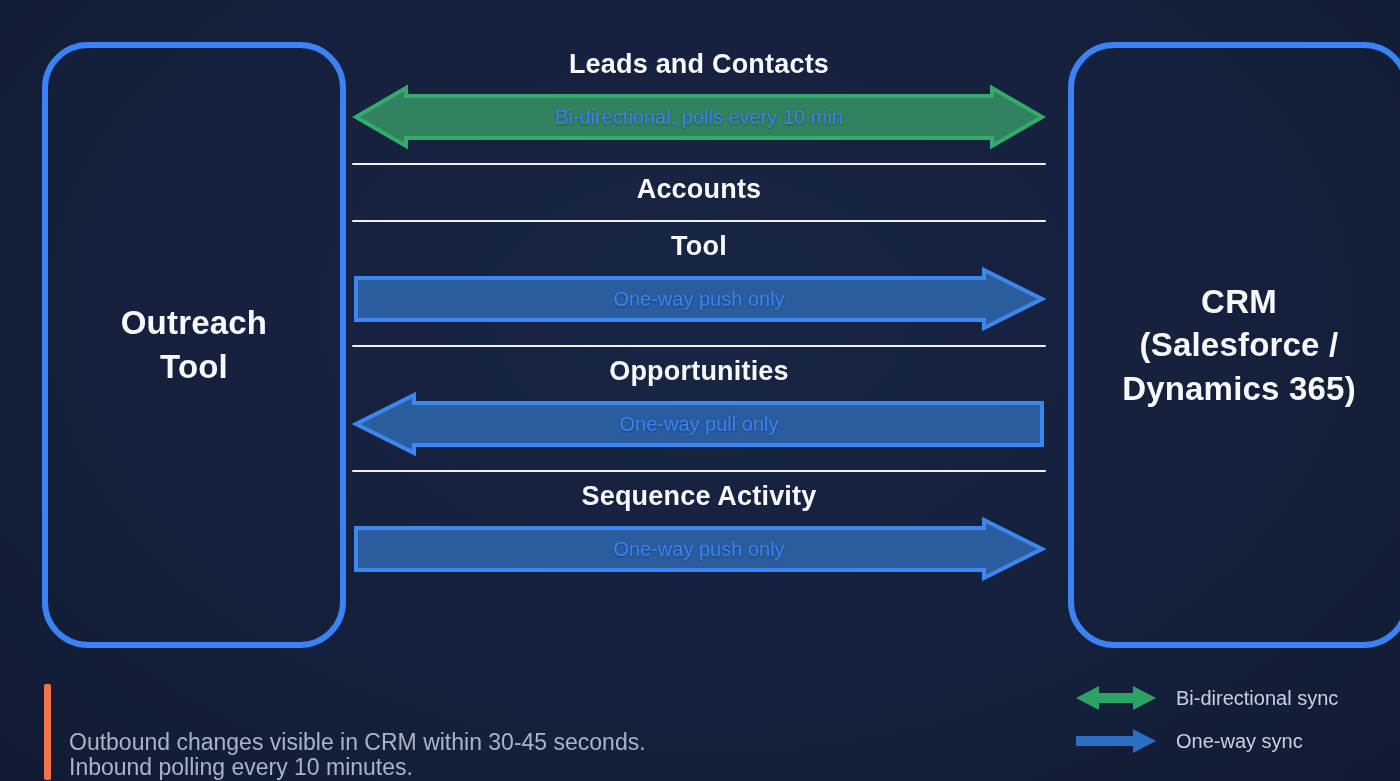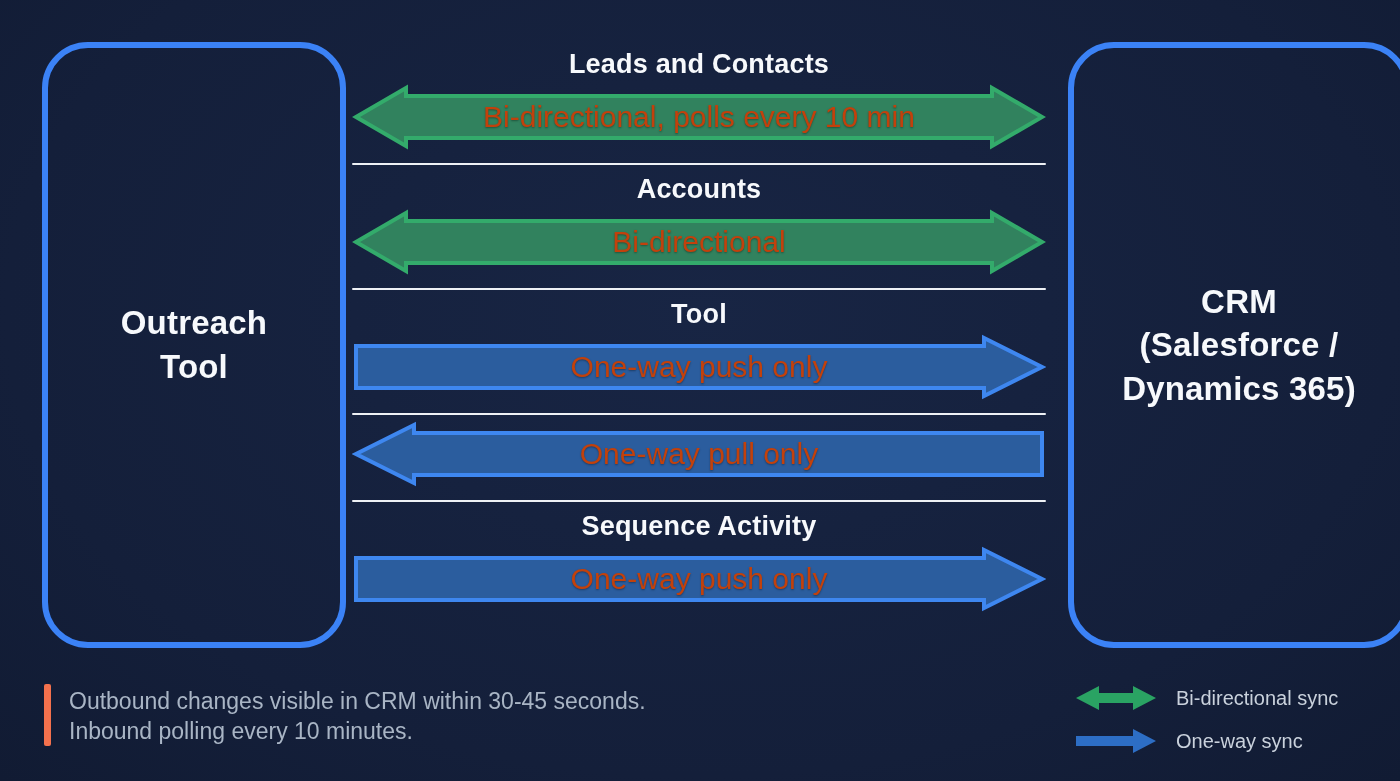--- a/index.html
+++ b/index.html
@@ -57,22 +57,22 @@
     letter-spacing: 0.2px;
   }
   .arrow-wrap { position: relative; height: 66px; margin-top: 2px; }
   .arrow-wrap svg { position: absolute; left: 0; top: 0; display: block; }
   .arrow-label {
     position: absolute;
     inset: 0;
     display: flex;
     align-items: center;
     justify-content: center;
-    color: #c2410c;
-    font-size: 30px;
+    color: #3b82f6;
+    font-size: 20px;
     text-shadow: 0 1px 2px rgba(0,0,0,0.35);
   }
   .divider {
     height: 2px;
     background: #eef1f5;
     border-radius: 1px;
     margin-top: 13px;
     margin-bottom: 4px;
   }
 
@@ -86,23 +86,24 @@
   }
   .note-accent {
     width: 7px;
     background: #f4714d;
     border-radius: 2px;
     margin-right: 18px;
   }
   .note-text {
     color: #a9b5c5;
     font-size: 23px;
-    line-height: 30px;
+    line-height: 25px;
     white-space: pre-line;
     padding-top: 2px;
+    margin-top: 44px;
   }
 
   
   .legend {
     position: absolute;
     left: 1074px;
     top: 684px;
     display: flex;
     flex-direction: column;
     gap: 15px;
@@ -137,41 +138,36 @@
       <svg width="694" height="66" viewBox="0 0 694 66">
         <polygon points="4,33 54,4 54,12 640,12 640,4 690,33 640,62 640,54 54,54 54,62" fill="#31825e" stroke="#33ab6b" stroke-width="4" stroke-linejoin="miter"></polygon>
       </svg>
       <div class="arrow-label">Bi-directional, polls every 10 min</div>
     </div>
     <div class="divider"></div>
   </div>
 
   <div class="flow-row">
     <div class="flow-title">Accounts</div>
-    <div class="arrow-wrap">
-      <svg width="694" height="66" viewBox="0 0 694 66">
-        <polygon points="4,33 54,4 54,12 640,12 640,4 690,33 640,62 640,54 54,54 54,62" fill="#31825e" stroke="#33ab6b" stroke-width="4" stroke-linejoin="miter"></polygon>
-      </svg>
-      <div class="arrow-label">Bi-directional</div>
-    </div>
     <div class="divider"></div>
   </div>
 
   <div class="flow-row">
     <div class="flow-title">Tool</div>
     <div class="arrow-wrap">
       <svg width="694" height="66" viewBox="0 0 694 66">
         <polygon points="4,12 632,12 632,4 690,33 632,62 632,54 4,54" fill="#2b5d9e" stroke="#3e87f0" stroke-width="4" stroke-linejoin="miter"></polygon>
       </svg>
       <div class="arrow-label">One-way push only</div>
     </div>
     <div class="divider"></div>
   </div>
 
   <div class="flow-row">
+    <div class="flow-title">Opportunities</div>
     <div class="arrow-wrap">
       <svg width="694" height="66" viewBox="0 0 694 66">
         <polygon points="690,12 62,12 62,4 4,33 62,62 62,54 690,54" fill="#2b5d9e" stroke="#3e87f0" stroke-width="4" stroke-linejoin="miter"></polygon>
       </svg>
       <div class="arrow-label">One-way pull only</div>
     </div>
     <div class="divider"></div>
   </div>
 
   <div class="flow-row">

